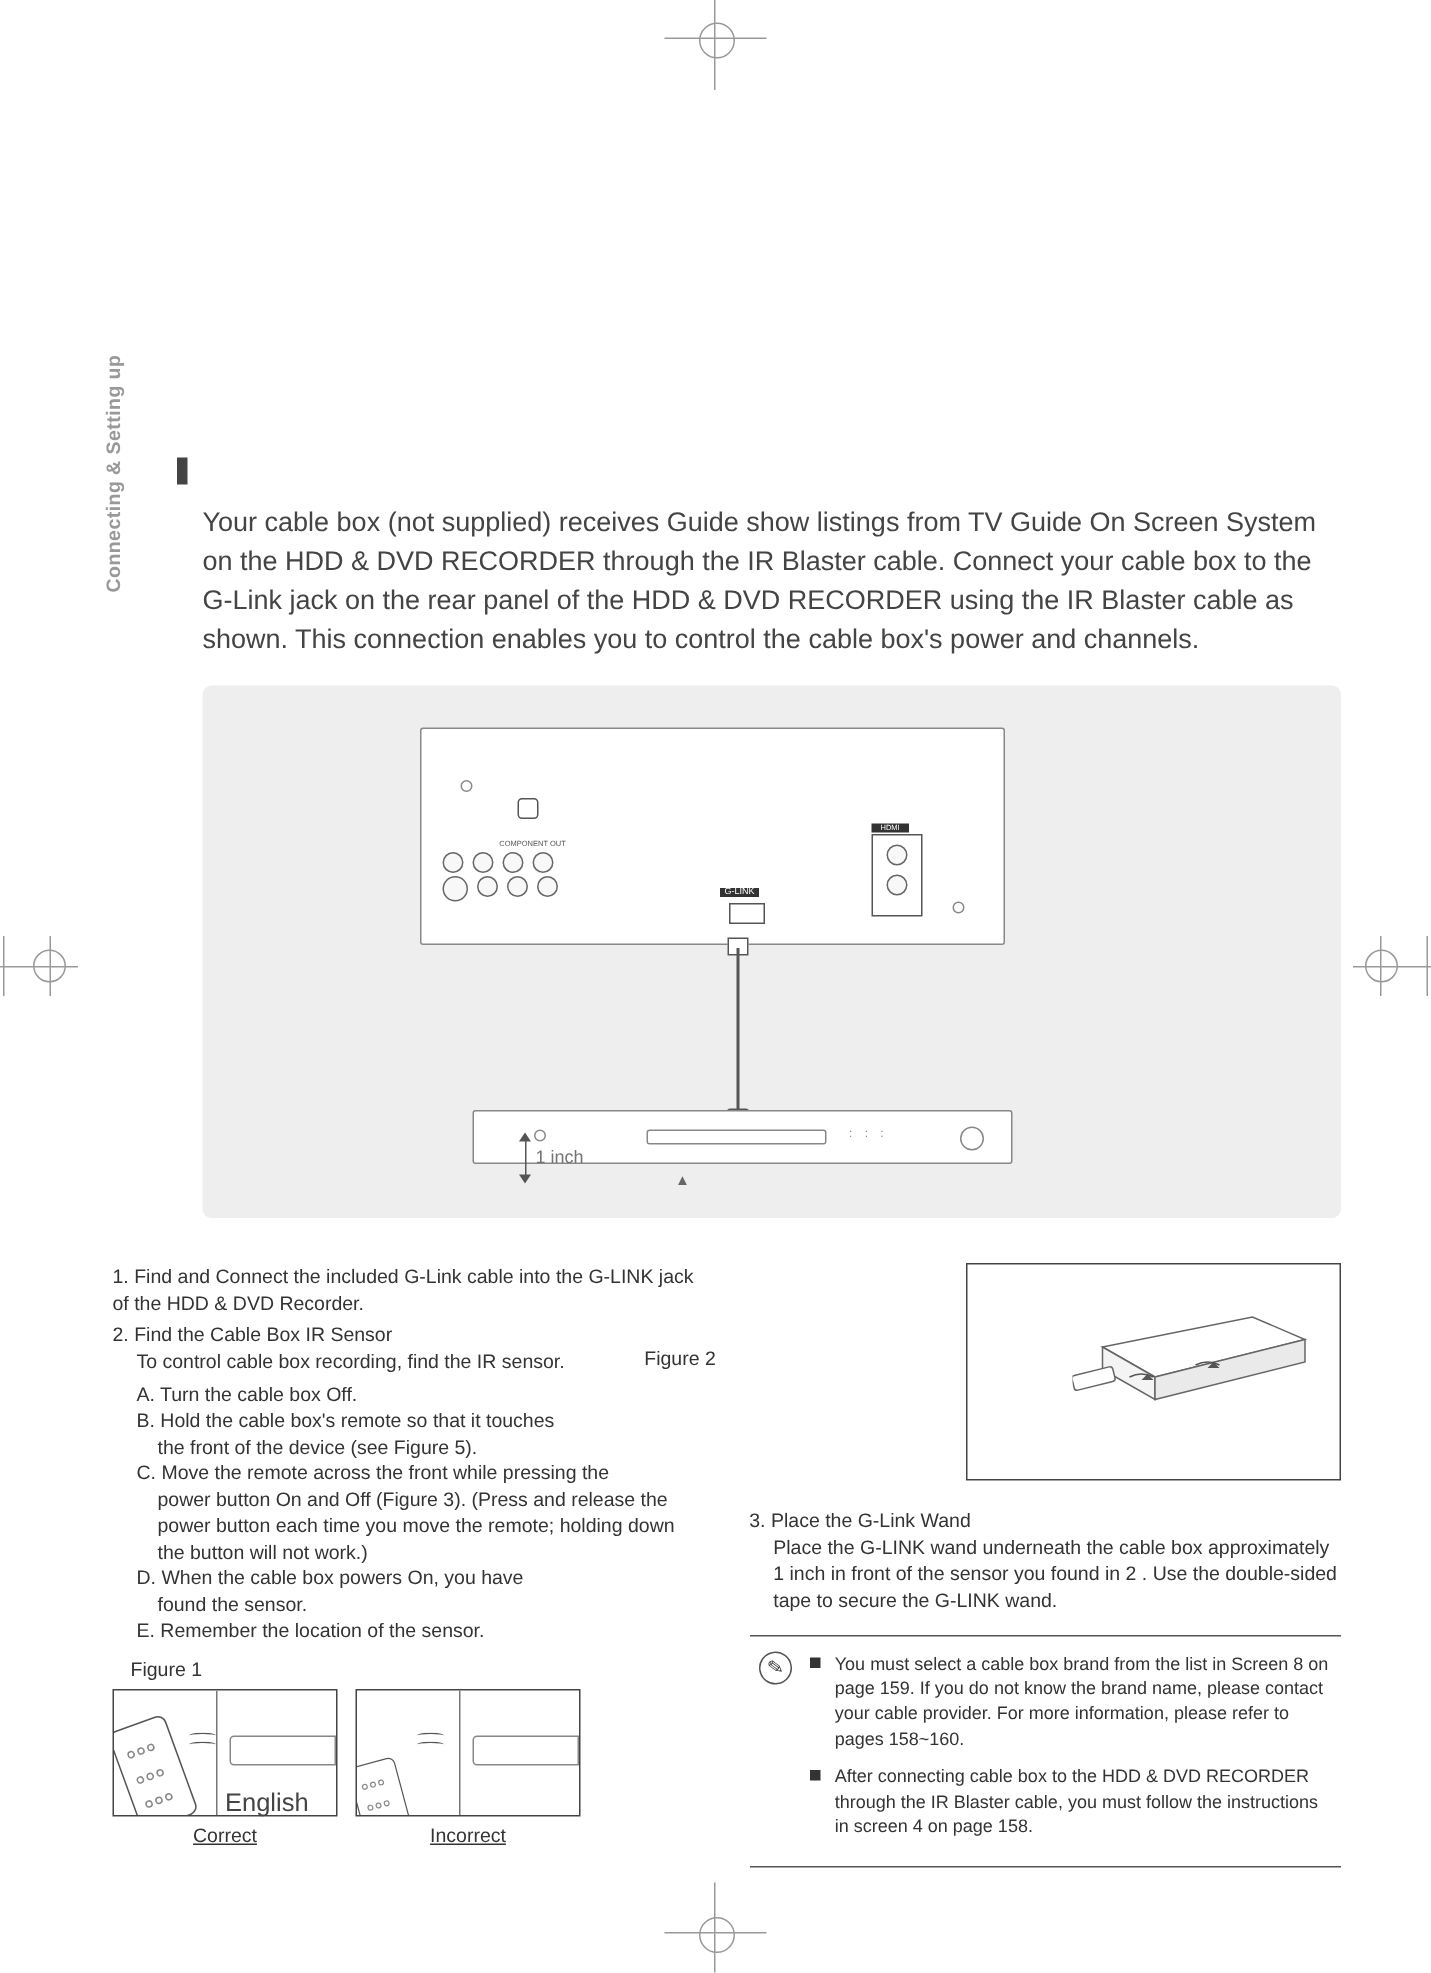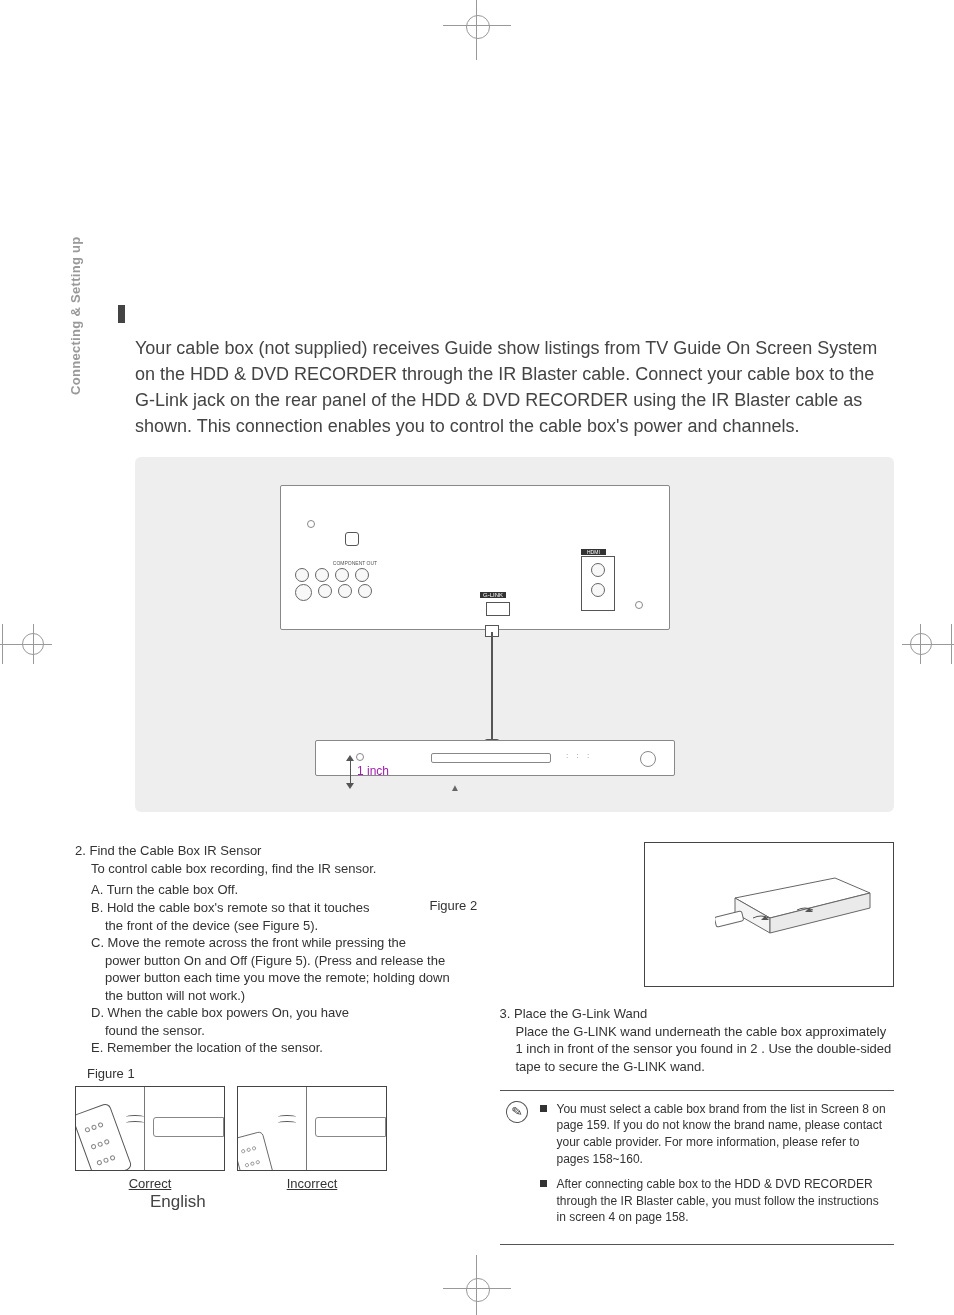--- a/index.html
+++ b/index.html
@@ -101,21 +101,21 @@
   .dim-line {
     position:absolute; left:215px; top:300px; width:1px; height:30px; border-left:1px solid #555;
   }
   .dim-arrow-up, .dim-arrow-down {
     position:absolute; left:211px; width:0; height:0;
     border-left:4px solid transparent; border-right:4px solid transparent;
   }
   .dim-arrow-up { top:298px; border-bottom:6px solid #555; }
   .dim-arrow-down { top:326px; border-top:6px solid #555; }
   .dim-label {
-    position:absolute; left:222px; top:307px; font-size:12px; color:#a21caf;
+    position:absolute; left:222px; top:307px; font-size:12px; color:#737373;
   }
 
   .columns {
     display:flex;
     margin-top: 30px;
     gap: 30px;
   }
   .col-left { flex: 1; font-size:13px; line-height:1.35; color:#333; }
   .col-right { flex: 1; font-size:13px; line-height:1.35; color:#333; }
   .step { margin-bottom:4px; }
@@ -276,29 +276,33 @@
     <div class="cb-tri">▲</div>
     <div class="dim-line"></div>
     <div class="dim-arrow-up"></div>
     <div class="dim-arrow-down"></div>
     <div class="dim-label">1 inch</div>
   </div>
 
   <div class="columns">
     <div class="col-left">
       <div class="step">
+        <span class="step-num">1.</span>
+        <span class="step-title">Find and Connect the included G-Link cable into the G-LINK jack of the HDD &amp; DVD Recorder.</span>
+      </div>
+      <div class="step">
         <span class="step-num">2.</span>
         <span class="step-title">Find the Cable Box IR Sensor</span>
         <div class="step-body">To control cable box recording, find the IR sensor.</div>
       </div>
       <div class="sub">A. Turn the cable box Off.</div>
       <div class="sub">B. Hold the cable box's remote so that it touches</div>
       <div class="sub-body">the front of the device (see Figure 5).</div>
       <div class="sub">C. Move the remote across the front while pressing the</div>
-      <div class="sub-body">power button On and Off (Figure 5). (Press and release the power button each time you move the remote; holding down the button will not work.)</div>
+      <div class="sub-body">power button On and Off (Figure 3). (Press and release the power button each time you move the remote; holding down the button will not work.)</div>
       <div class="sub">D. When the cable box powers On, you have</div>
       <div class="sub-body">found the sensor.</div>
       <div class="sub">E. Remember the location of the sensor.</div>
 
       <div class="fig-label">Figure 1</div>
       <div class="fig-row">
         <div class="fig-box">
           <div class="remote">
               <div class="btns"><span></span><span></span><span></span><span></span><span></span><span></span><span></span><span></span><span></span></div>
             </div>

